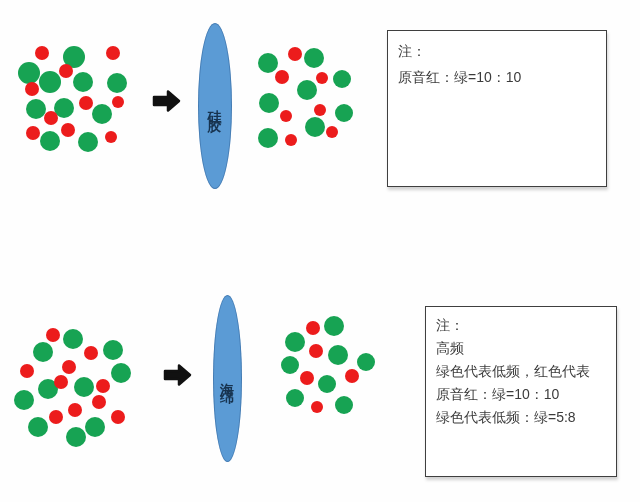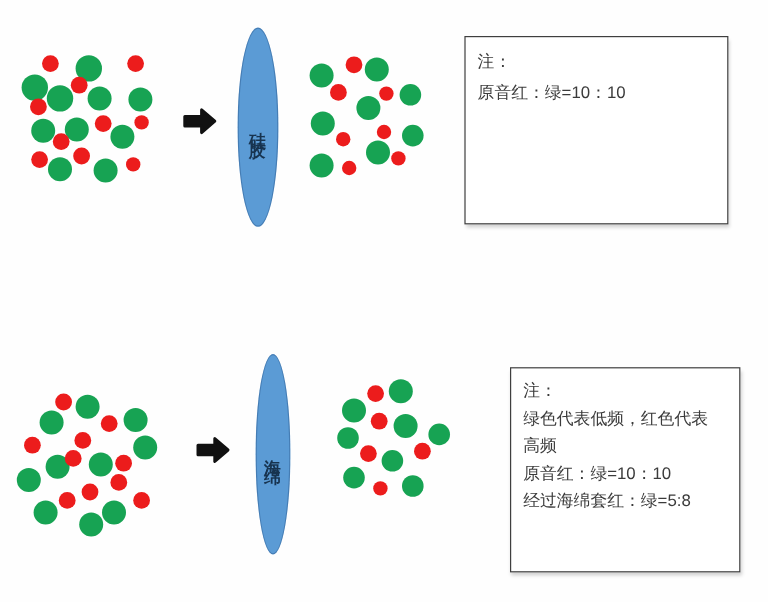--- a/index.html
+++ b/index.html
@@ -129,20 +129,20 @@
   </div>
 
   <div class="note-box lh26" style="left:387px;top:30px;width:220px;height:157px">
     <div class="note-line">注：</div>
     <div class="note-line">原音红：绿=10：10</div>
     <div class="note-line"></div>
   </div>
 
   <div class="note-box lh23" style="left:425px;top:306px;width:192px;height:171px">
     <div class="note-line">注：</div>
+    <div class="note-line">高频</div>
     <div class="note-line">绿色代表低频，红色代表</div>
-    <div class="note-line">高频</div>
     <div class="note-line">原音红：绿=10：10</div>
-    <div class="note-line">经过海绵套红：绿=5:8</div>
+    <div class="note-line">绿色代表低频：绿=5:8</div>
     <div class="note-line"></div>
   </div>
 
 </div>
 
 </body></html>

